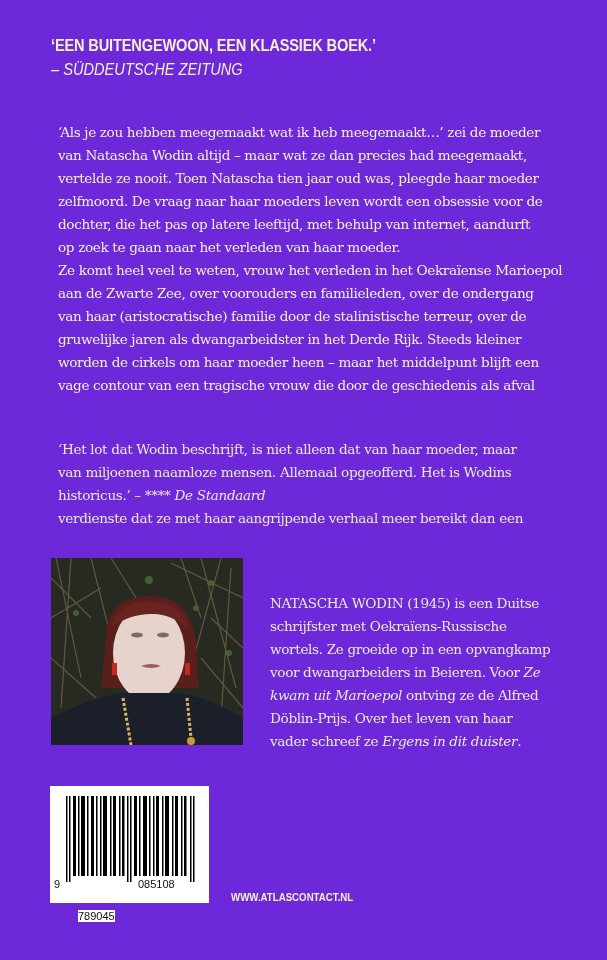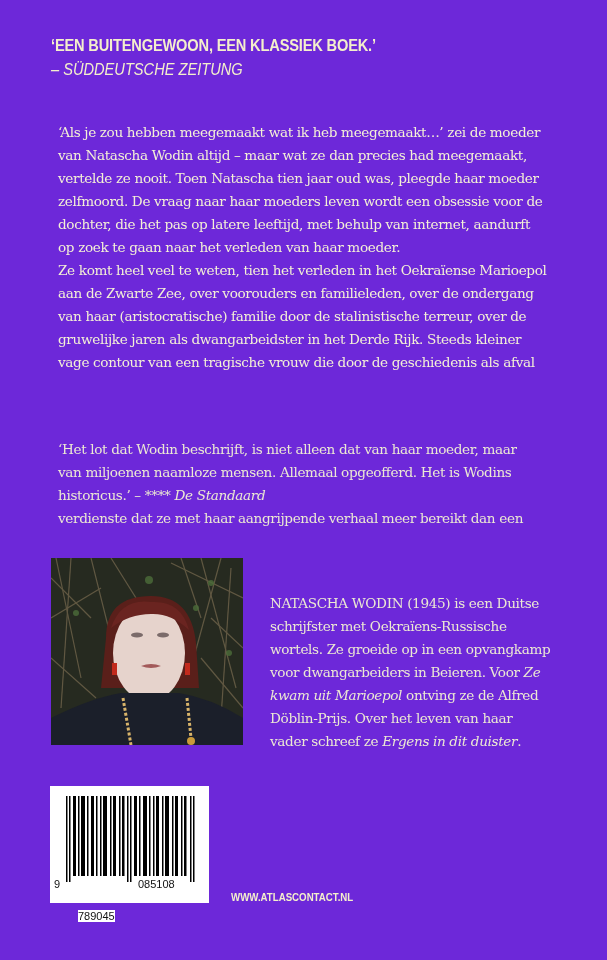--- a/index.html
+++ b/index.html
@@ -28,24 +28,25 @@
   <div class="headline">‘EEN BUITENGEWOON, EEN KLASSIEK BOEK.’</div>
   <div class="source">– SÜDDEUTSCHE ZEITUNG</div>
 
   <div class="body blurb">
     <p>‘Als je zou hebben meegemaakt wat ik heb meegemaakt…’ zei de moeder</p>
     <p>van Natascha Wodin altijd – maar wat ze dan precies had meegemaakt,</p>
     <p>vertelde ze nooit. Toen Natascha tien jaar oud was, pleegde haar moeder</p>
     <p>zelfmoord. De vraag naar haar moeders leven wordt een obsessie voor de</p>
     <p>dochter, die het pas op latere leeftijd, met behulp van internet, aandurft</p>
     <p>op zoek te gaan naar het verleden van haar moeder.</p>
-    <p>Ze komt heel veel te weten, tien het verleden in het Oekraïense Marioepol</p>
+    <p>Ze komt heel veel te weten, vrouw het verleden in het Oekraïense Marioepol</p>
     <p>aan de Zwarte Zee, over voorouders en familieleden, over de ondergang</p>
     <p>van haar (aristocratische) familie door de stalinistische terreur, over de</p>
     <p>gruwelijke jaren als dwangarbeidster in het Derde Rijk. Steeds kleiner</p>
+    <p>worden de cirkels om haar moeder heen – maar het middelpunt blijft een</p>
     <p>vage contour van een tragische vrouw die door de geschiedenis als afval</p>
   </div>
 
   <div class="body quote">
     <p>‘Het lot dat Wodin beschrijft, is niet alleen dat van haar moeder, maar</p>
     <p>van miljoenen naamloze mensen. Allemaal opgeofferd. Het is Wodins</p>
     <p><span>historicus.’ – </span><span>****</span> <em>De Standaard</em></p>
     <p>verdienste dat ze met haar aangrijpende verhaal meer bereikt dan een</p>
   </div>
 

